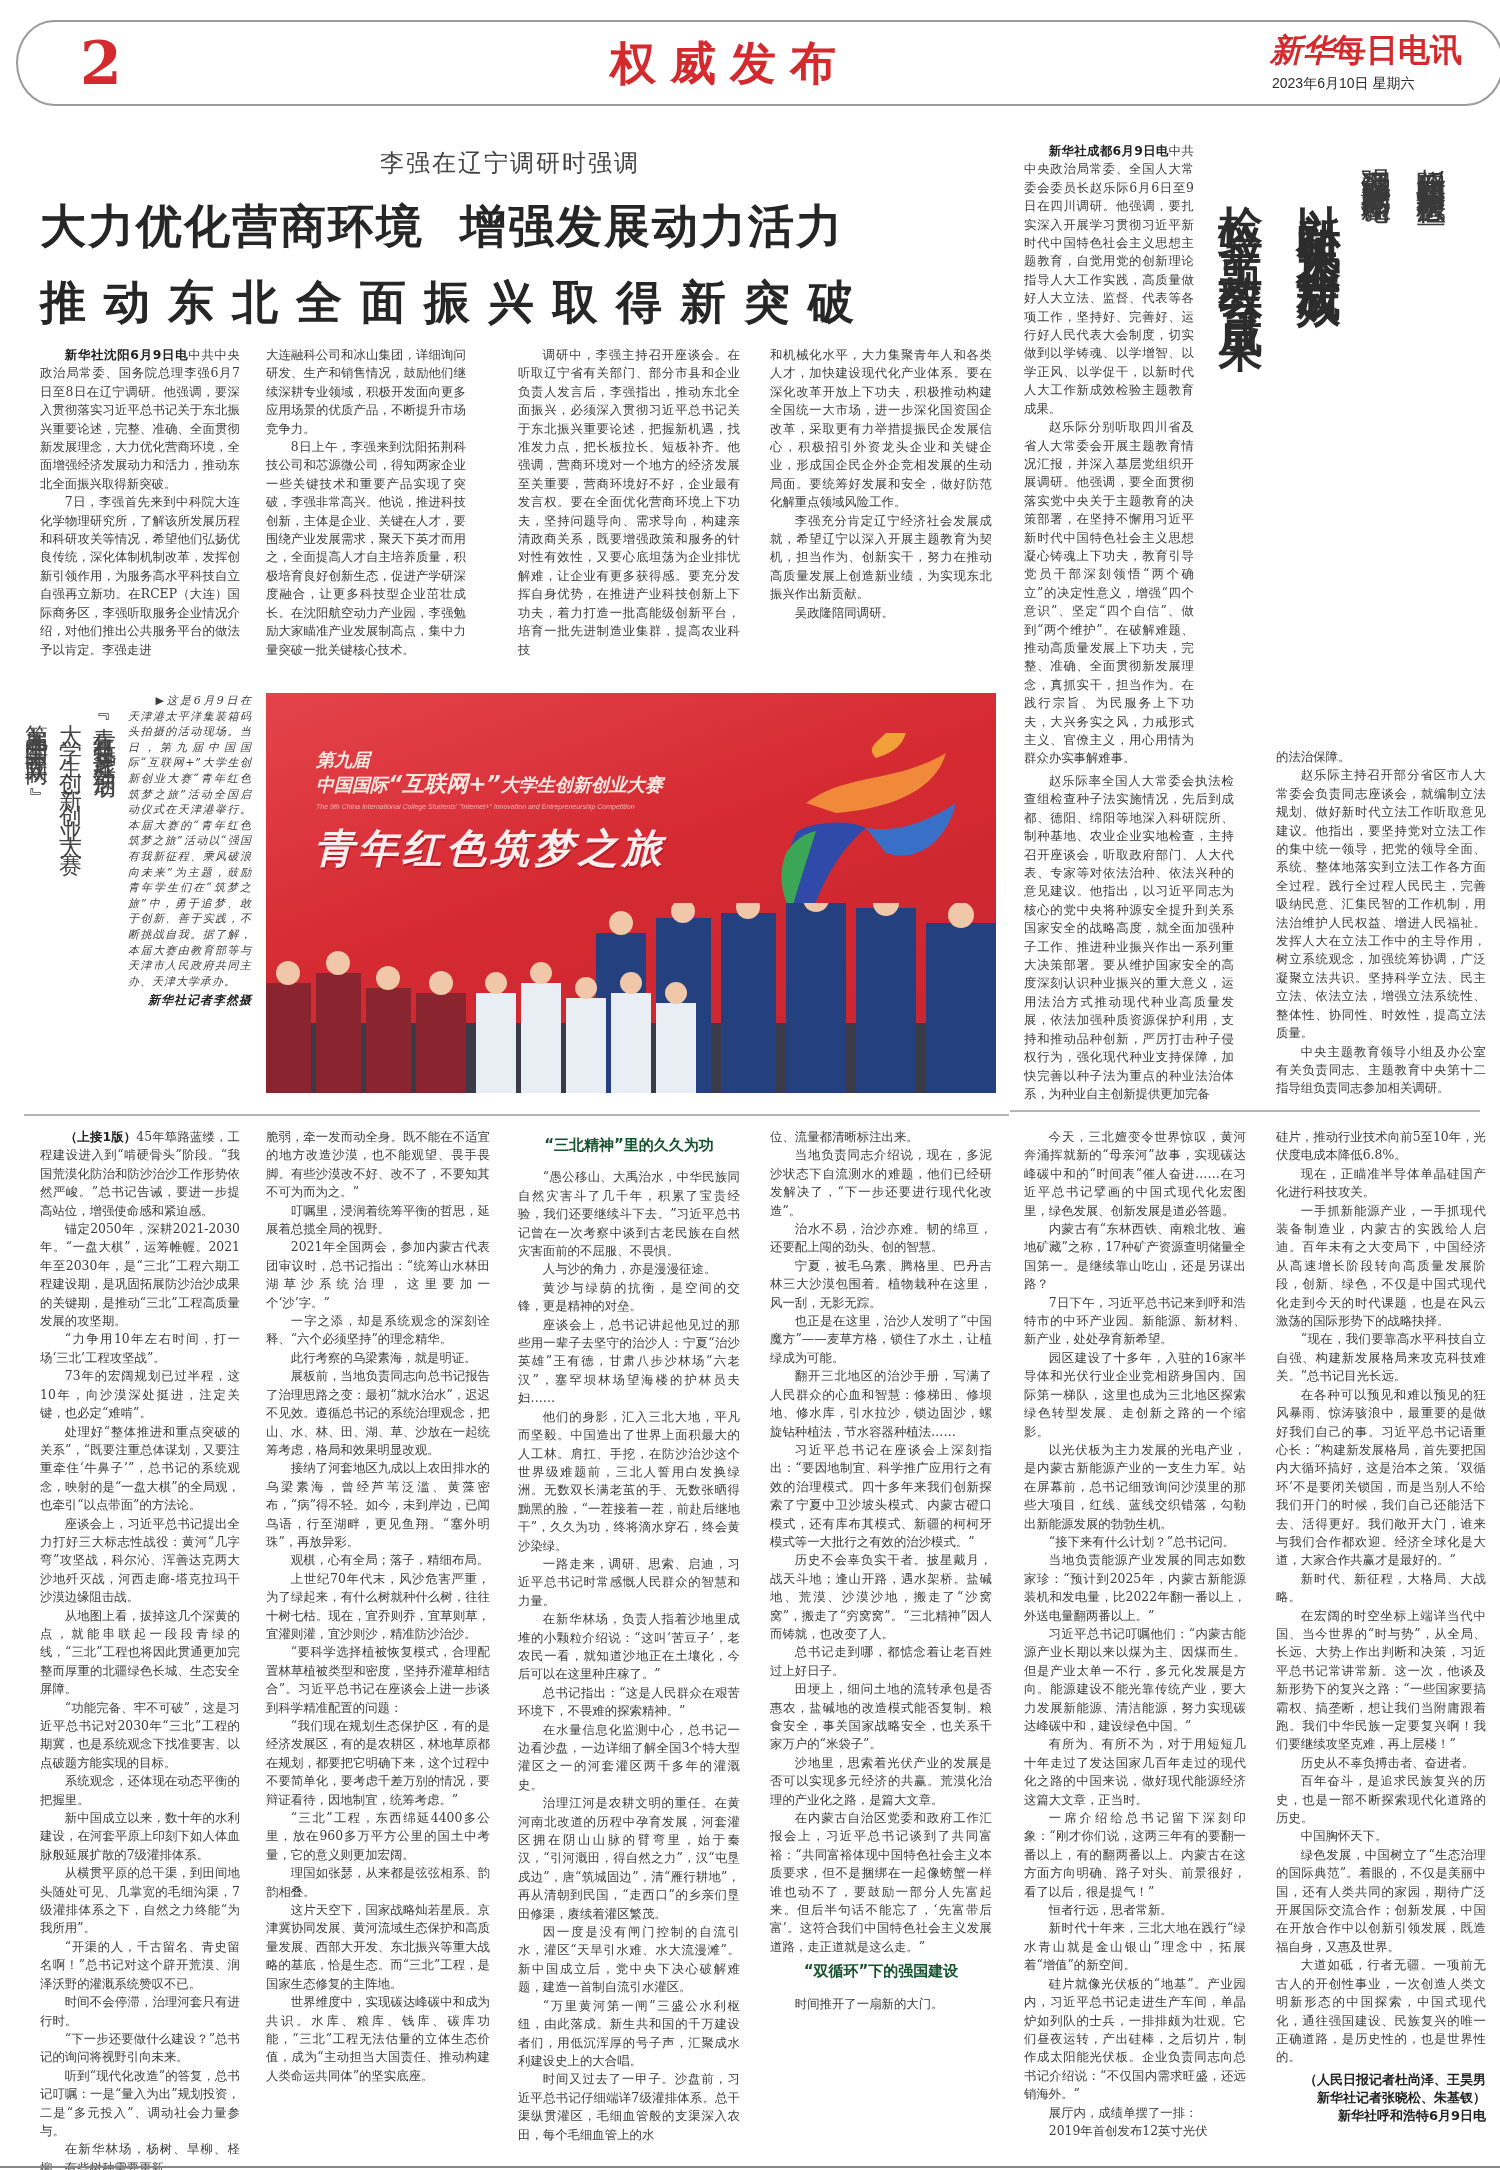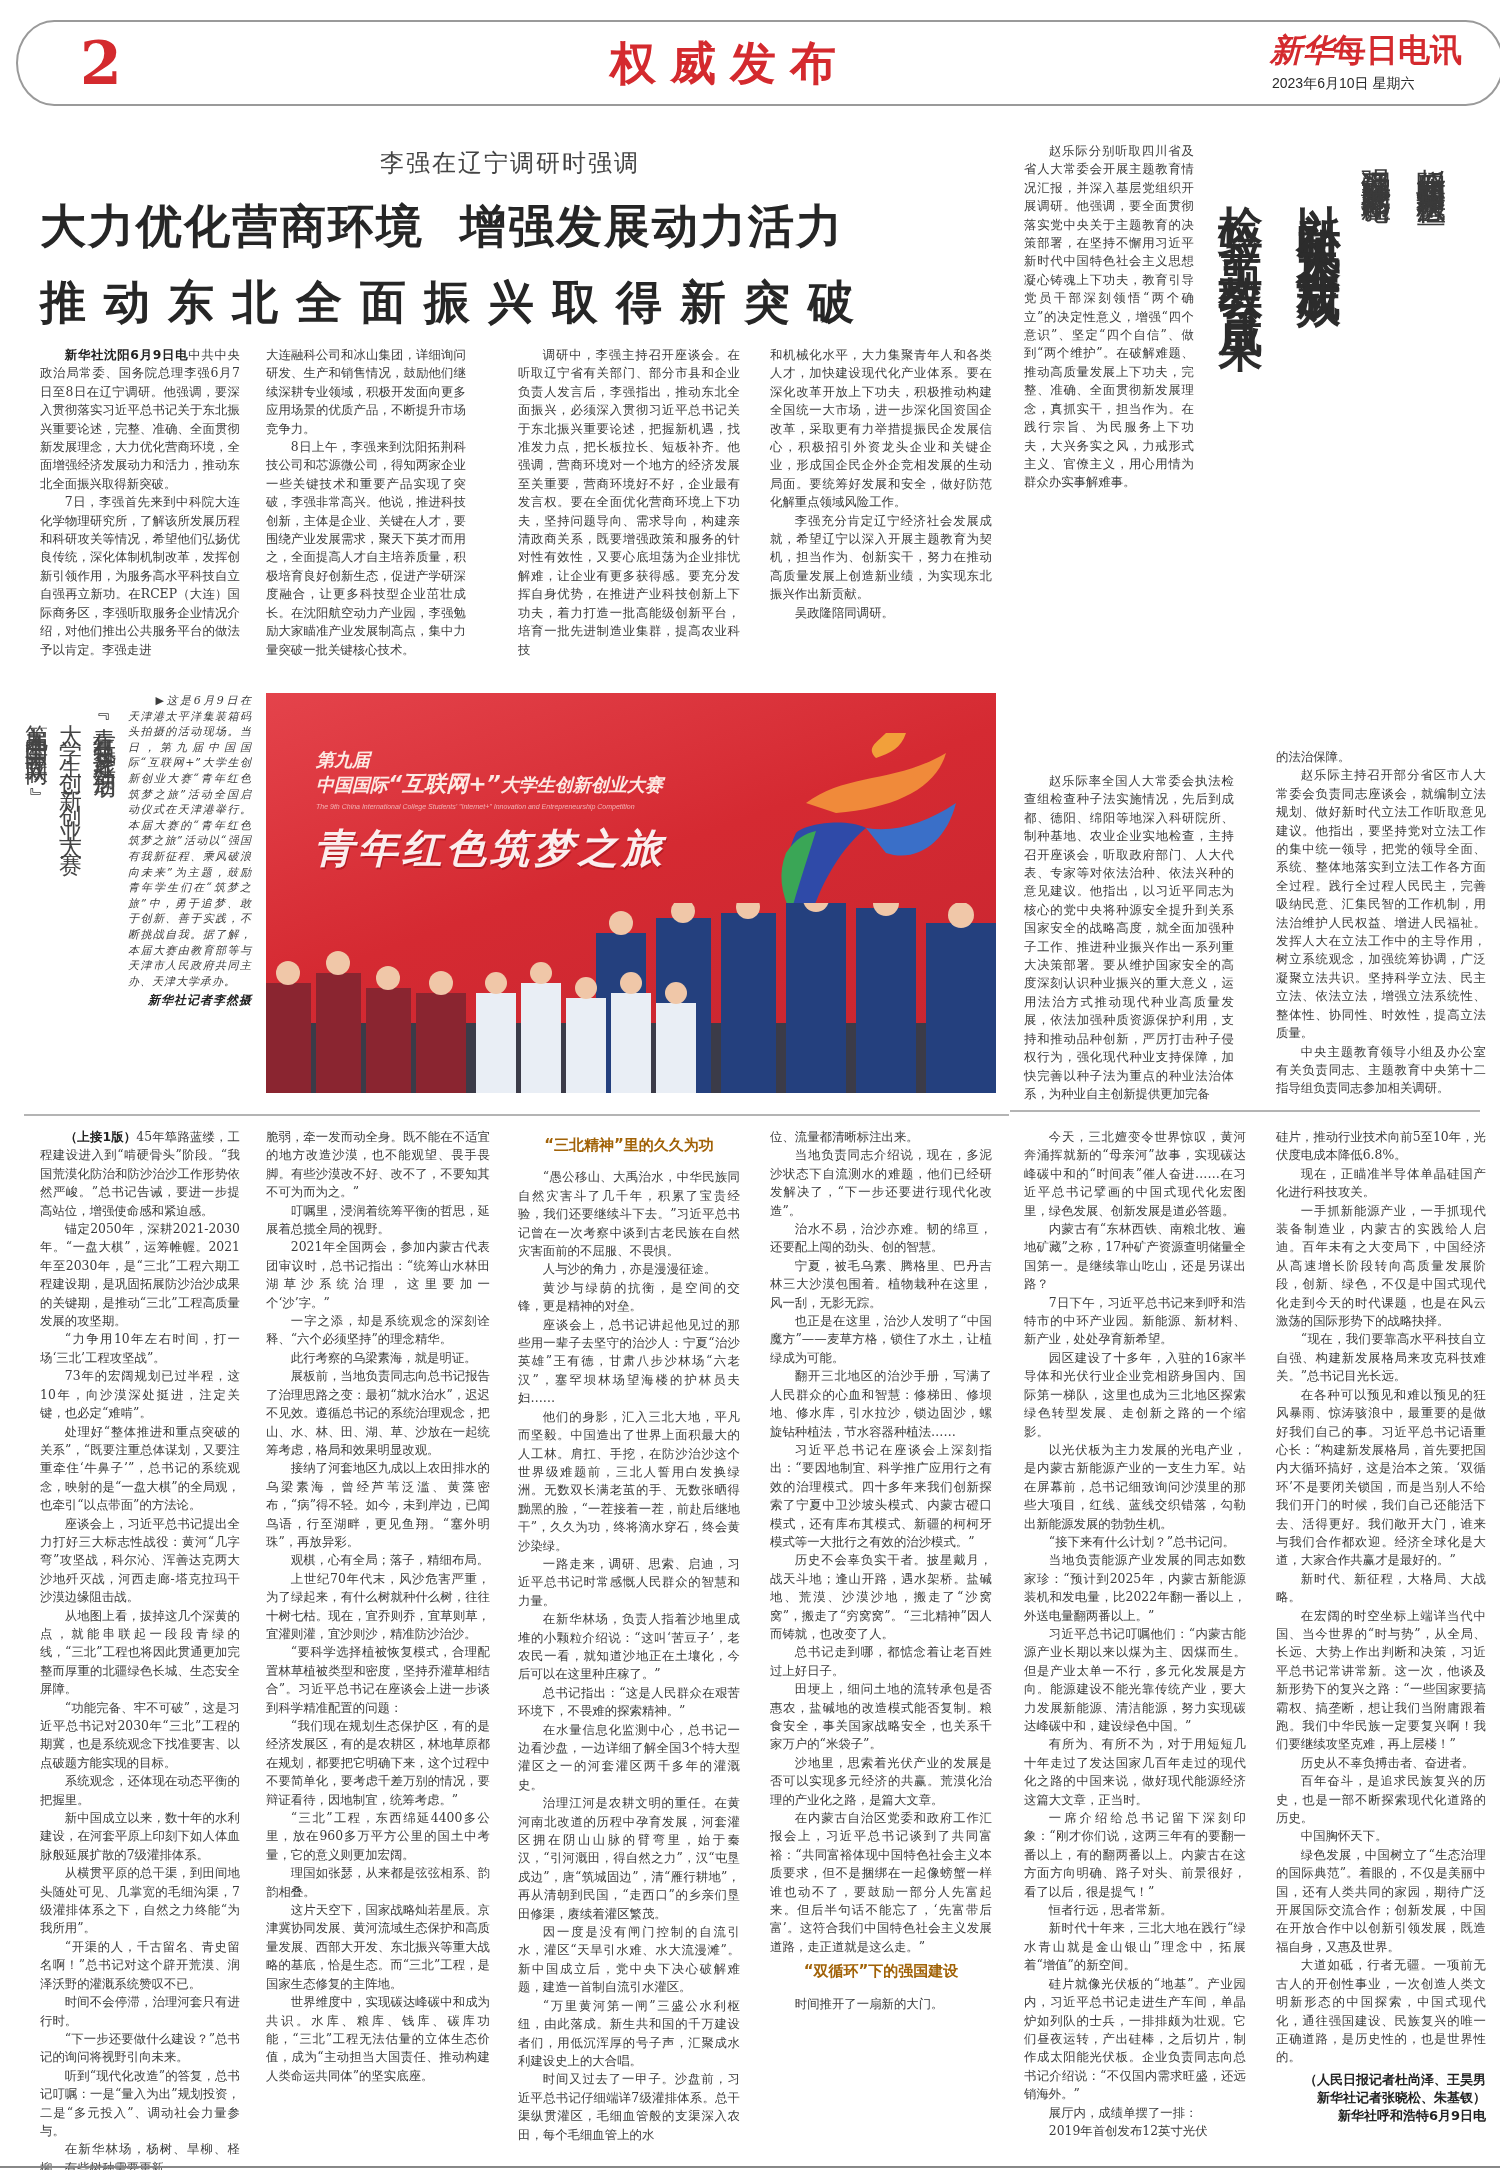--- a/index.html
+++ b/index.html
@@ -35,21 +35,21 @@
   
   .photo { left: 266px; top: 693px; width: 730px; height: 400px; overflow: hidden; background: linear-gradient(160deg, #e4434b 0%, #d52a32 45%, #c62530 100%); }
   .photo .title-small { position: absolute; left: 50px; top: 55px; font-family: "DejaVu Sans", sans-serif; font-weight: bold; color: #fde9e3; font-size: 18px; line-height: 24px; font-style: italic; }
   .photo .title-small .big { font-size: 22px; }
   .photo .title-en { position: absolute; left: 50px; top: 110px; font-family: "Liberation Sans", sans-serif; font-size: 7px; color: #f5b3b3; font-style: italic; }
   .photo .title-big { position: absolute; left: 48px; top: 128px; font-family: "DejaVu Sans", sans-serif; font-weight: bold; font-size: 40px; font-style: italic; color: #fbeeee; letter-spacing: 4px; text-shadow: 1px 2px 0 #b81d25; }
   .photo .logo { position: absolute; left: 460px; top: 20px; width: 240px; height: 230px; }
   .photo .crowd { position: absolute; left: 0; top: 210px; width: 730px; height: 190px; }
 
   .rule { height: 2px; background: #b4b4b4; }
-  .subhead { font-family: "DejaVu Sans", sans-serif; font-weight: bold; font-size: 15px; color: #a16207; text-align: center; }
+  .subhead { font-family: "DejaVu Sans", sans-serif; font-weight: bold; font-size: 15px; color: #14532d; text-align: center; }
   .byline { font-family: "DejaVu Sans", sans-serif; font-weight: bold; font-size: 13px; color: #222; text-align: right; line-height: 18px; }
 </style>
 </head>
 <body>
 
 <div class="abs masthead"></div>
 <div class="abs page-num">2</div>
 <div class="abs section-title">权威发布</div>
 <div class="abs brand">
   <span class="b-cal">新华</span><span>每日电讯</span>
@@ -76,20 +76,21 @@
   <p>李强充分肯定辽宁经济社会发展成就，希望辽宁以深入开展主题教育为契机，担当作为、创新实干，努力在推动高质量发展上创造新业绩，为实现东北振兴作出新贡献。</p>
   <p>吴政隆陪同调研。</p>
 </div>
 
 <div class="abs vt vt-sub" style="left:1410px; top:145px; height:520px;">赵乐际在四川调研和开展执法检查</div>
 <div class="abs vt vt-sub" style="left:1355px; top:145px; height:520px;">强调学习好实践好党的创新理论</div>
 <div class="abs vt vt-main" style="left:1290px; top:170px; height:560px;">以新时代人大工作新成效</div>
 <div class="abs vt vt-main" style="left:1212px; top:170px; height:560px; letter-spacing:18px;">检验主题教育成果</div>
 
 <div class="abs col" style="left:1024px; top:142px; width:170px;">
+  <p><span class="dateline">新华社成都6月9日电</span><span>中共中央政治局常委、全国人大常委会委员长赵乐际6月6日至9日在四川调研。他强调，要扎实深入开展学习贯彻习近平新时代中国特色社会主义思想主题教育，自觉用党的创新理论指导人大工作实践，高质量做好人大立法、监督、代表等各项工作，坚持好、完善好、运行好人民代表大会制度，切实做到以学铸魂、以学增智、以学正风、以学促干，以新时代人大工作新成效检验主题教育成果。</span></p>
   <p>赵乐际分别听取四川省及省人大常委会开展主题教育情况汇报，并深入基层党组织开展调研。他强调，要全面贯彻落实党中央关于主题教育的决策部署，在坚持不懈用习近平新时代中国特色社会主义思想凝心铸魂上下功夫，教育引导党员干部深刻领悟“两个确立”的决定性意义，增强“四个意识”、坚定“四个自信”、做到“两个维护”。在破解难题、推动高质量发展上下功夫，完整、准确、全面贯彻新发展理念，真抓实干，担当作为。在践行宗旨、为民服务上下功夫，大兴务实之风，力戒形式主义、官僚主义，用心用情为群众办实事解难事。</p>
 </div>
 <div class="abs col" style="left:1024px; top:772px; width:210px;">
   <p>赵乐际率全国人大常委会执法检查组检查种子法实施情况，先后到成都、德阳、绵阳等地深入科研院所、制种基地、农业企业实地检查，主持召开座谈会，听取政府部门、人大代表、专家等对依法治种、依法兴种的意见建议。他指出，以习近平同志为核心的党中央将种源安全提升到关系国家安全的战略高度，就全面加强种子工作、推进种业振兴作出一系列重大决策部署。要从维护国家安全的高度深刻认识种业振兴的重大意义，运用法治方式推动现代种业高质量发展，依法加强种质资源保护利用，支持和推动品种创新，严厉打击种子侵权行为，强化现代种业支持保障，加快完善以种子法为重点的种业法治体系，为种业自主创新提供更加完备</p>
 </div>
 <div class="abs col" style="left:1276px; top:748px; width:210px;">
   <p class="noind">的法治保障。</p>
   <p>赵乐际主持召开部分省区市人大常委会负责同志座谈会，就编制立法规划、做好新时代立法工作听取意见建议。他指出，要坚持党对立法工作的集中统一领导，把党的领导全面、系统、整体地落实到立法工作各方面全过程。践行全过程人民民主，完善吸纳民意、汇集民智的工作机制，用法治维护人民权益、增进人民福祉。发挥人大在立法工作中的主导作用，树立系统观念，加强统筹协调，广泛凝聚立法共识。坚持科学立法、民主立法、依法立法，增强立法系统性、整体性、协同性、时效性，提高立法质量。</p>
   <p>中央主题教育领导小组及办公室有关负责同志、主题教育中央第十二指导组负责同志参加相关调研。</p>
 </div>

